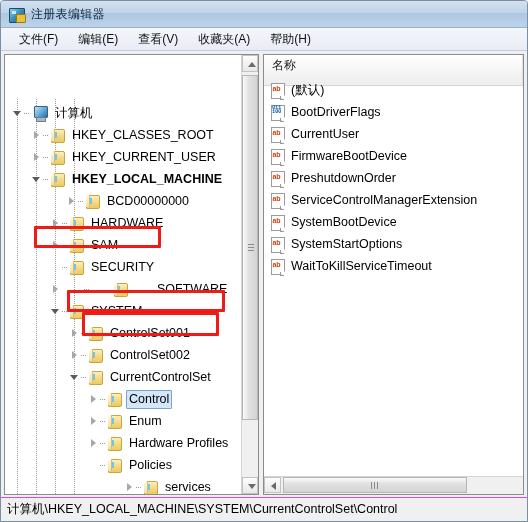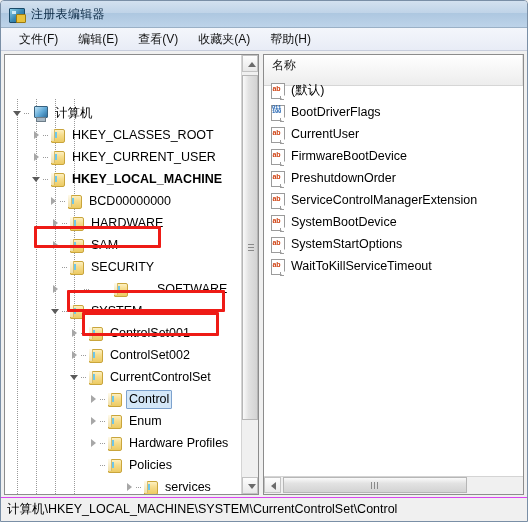--- a/index.html
+++ b/index.html
@@ -332,21 +332,21 @@
           <div class="tnode" style="padding-left: 25px; font-weight: bold;">
             <span class="exp expanded"></span>
             <span class="dots"></span>
             <span class="folder">
               <span class="fb"></span>
               <span class="fs"></span>
               <span class="ft"></span>
             </span>
             <span class="lbl">HKEY_LOCAL_MACHINE</span>
           </div>
-          <div class="tnode" style="padding-left: 42px;">
+          <div class="tnode" style="padding-left: 60px;">
             <span class="exp collapsed"></span>
             <span class="dots"></span>
             <span class="folder">
               <span class="fb"></span>
               <span class="fs"></span>
               <span class="ft"></span>
             </span>
             <span class="lbl">BCD00000000</span>
           </div>
           <div class="tnode" style="padding-left: 44px;">

